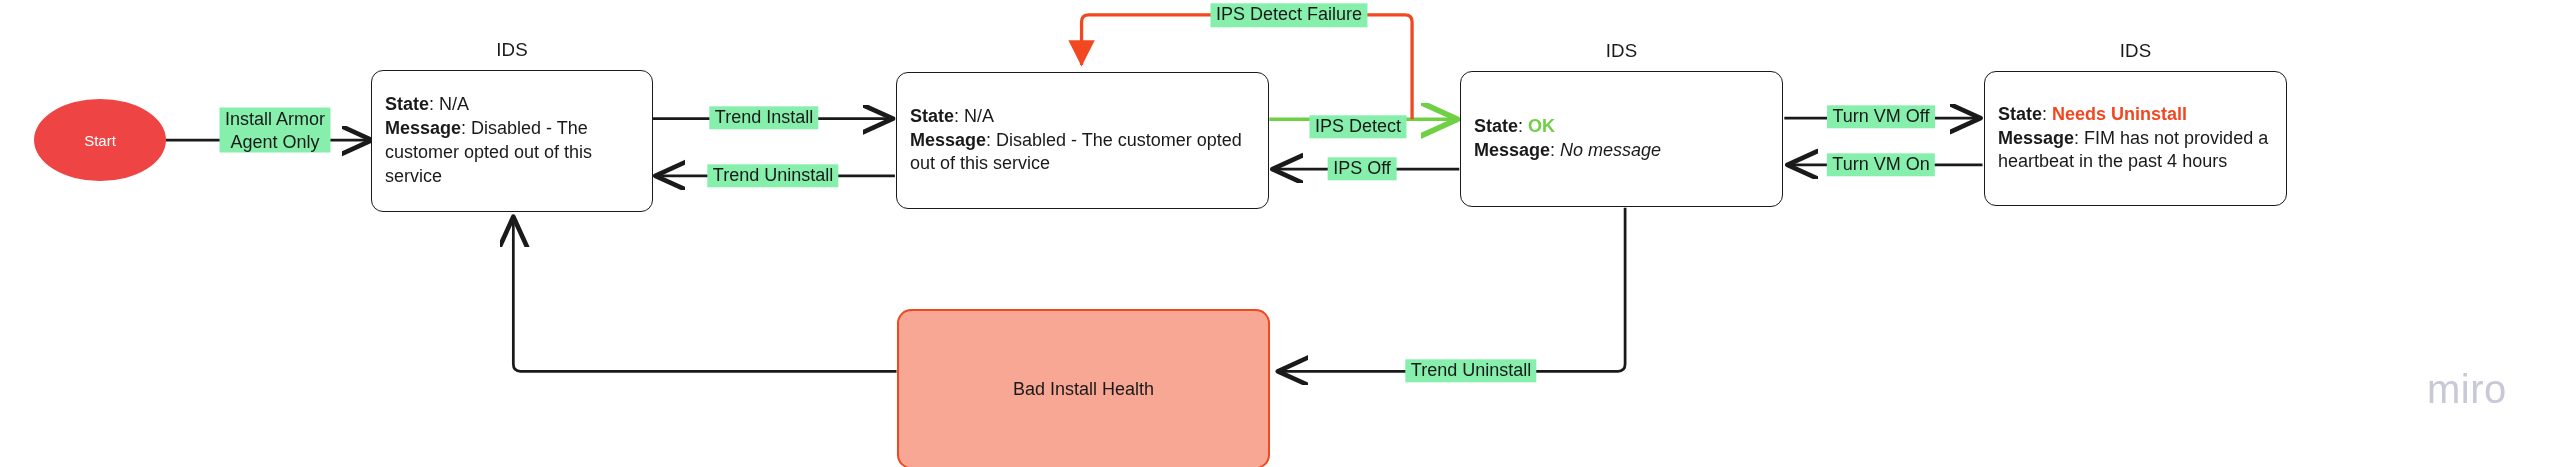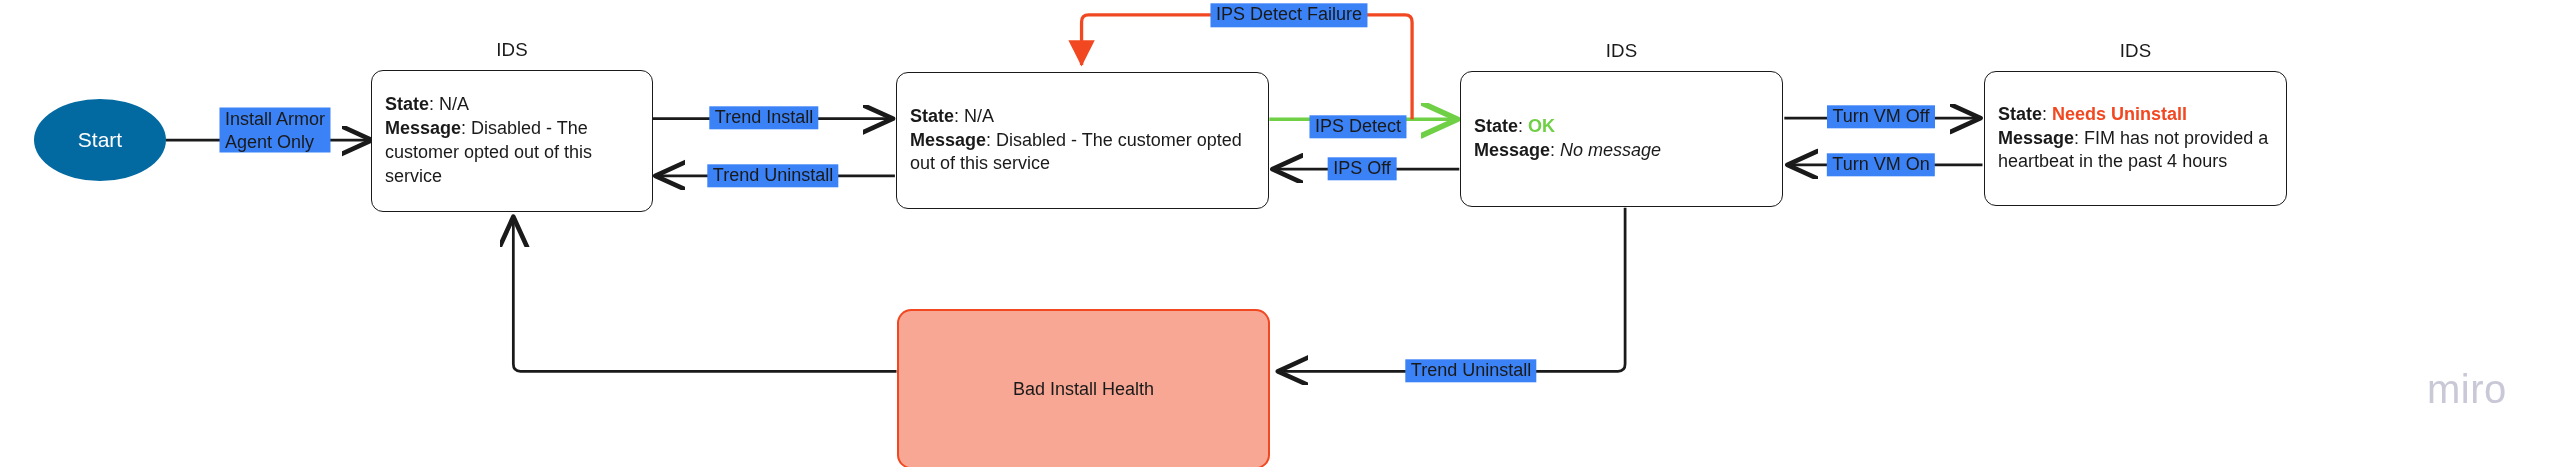--- a/index.html
+++ b/index.html
@@ -54,50 +54,50 @@
     font-size: 18px;
     line-height: 1.33;
     color: #1a1a1a;
   }
   .line b { font-weight: 700; }
   .v-ok { color: #6fcf45; font-weight: 700; }
   .v-attn { color: #f24822; font-weight: 700; }
   .v-italic { font-style: italic; }
 
   .start-node {
-    background: #0369a1;
+    background: #ef4444;
     border-radius: 50%;
     color: #ffffff;
     display: flex;
     align-items: center;
     justify-content: center;
-    font-size: 21px;
+    font-size: 15px;
   }
 
   .bad-node {
     background: #f7a793;
     border: 2.7px solid #f24822;
     border-radius: 14.3px;
     display: flex;
     align-items: center;
     justify-content: center;
     font-size: 18px;
     color: #1a1a1a;
   }
 
   
   .edge-label {
     position: absolute;
     font-size: 18px;
     color: #1a1a1a;
-    background: #3b82f6;
+    background: #86efac;
     padding: 0 5.5px;
     white-space: nowrap;
     line-height: 1.3;
-    text-align: left;
+    text-align: center;
     transform: translate(-50%, -50%);
   }
   .edge-label.two-line { line-height: 1.25; }
 
   
   .watermark {
     position: absolute;
     font-size: 40px;
     color: #c9c8d6;
     letter-spacing: 0.5px;

